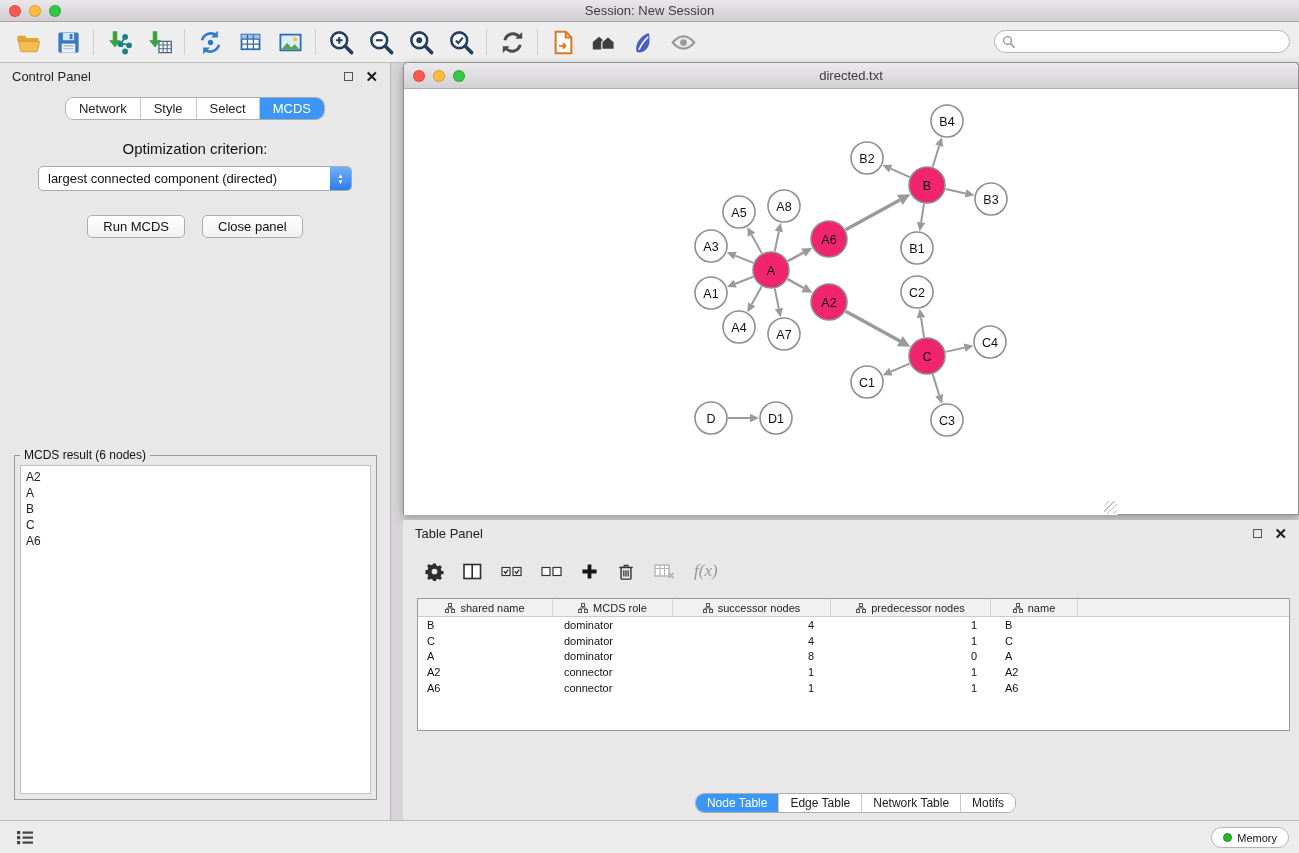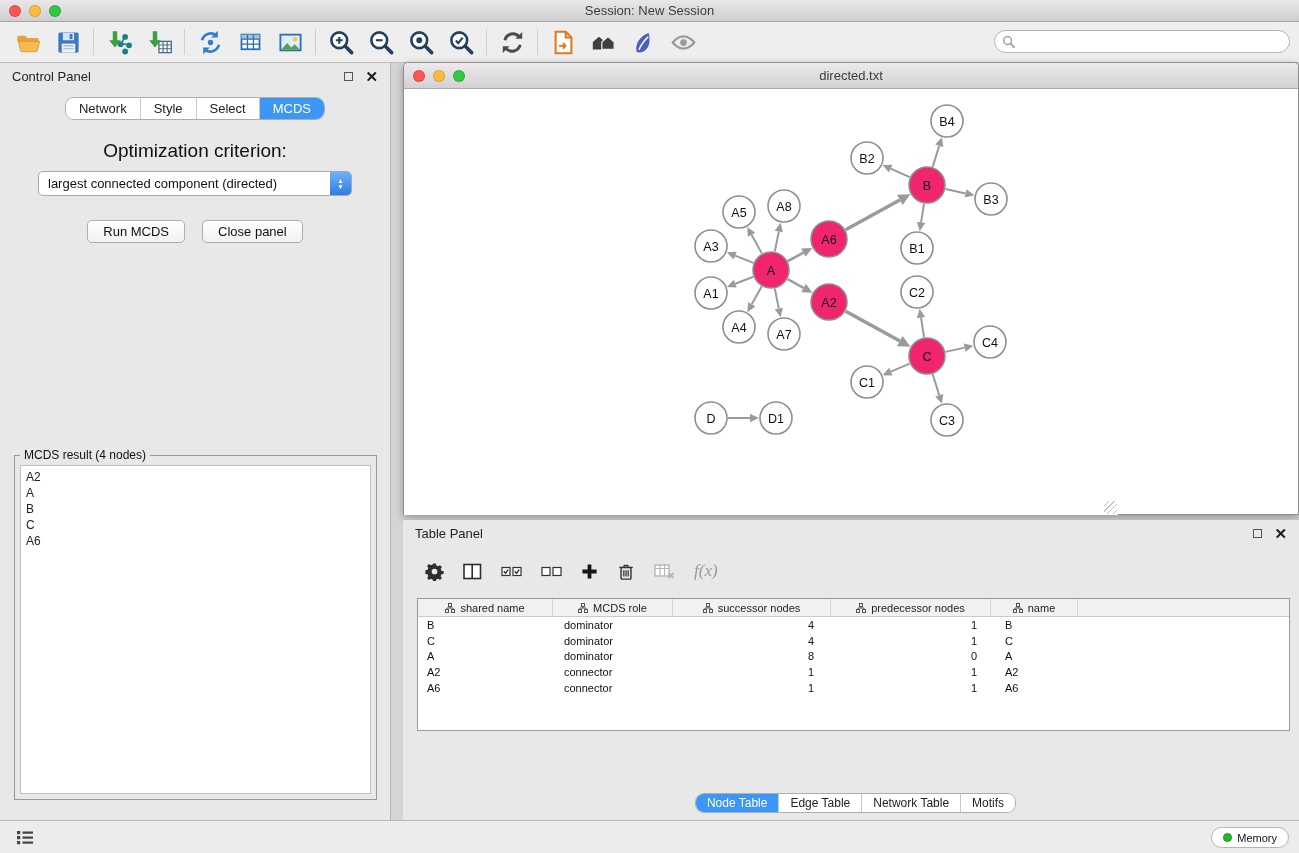--- a/index.html
+++ b/index.html
@@ -25,21 +25,21 @@
   .control-panel{position:absolute;left:0;top:63px;width:391px;height:757px;background:#e9e8e9;border-right:1px solid #b7b5b7}
   .panel-head{height:26px;display:flex;align-items:center;padding:0 12px;font-size:13px;color:#222}
   .panel-head .spacer{flex:1}
   .float-ico{width:9px;height:9px;border:1.5px solid #555;display:inline-block;margin-right:12px}
   .close-ico{font-size:15px;font-weight:bold;color:#1b1b1b;line-height:1}
   .seg{display:flex;border:1px solid #aeadae;border-radius:9px;overflow:hidden;background:#fff;width:max-content}
   .seg-item{padding:3px 13px;font-size:13px;border-left:1px solid #c9c9c9;background:#fff;color:#222;cursor:default;white-space:nowrap}
   .seg-item:first-child{border-left:none}
   .seg-item.active{background:#3b96f6;color:#fff}
   .cp-tabs-wrap{display:flex;justify-content:center;margin-top:8px}
-  .opt-label{text-align:center;font-size:19px;margin-top:20px;color:#111}
+  .opt-label{text-align:center;font-size:15px;margin-top:20px;color:#111}
   .dropdown{margin:9px auto 16px;width:314px;height:25px;background:#fff;border:1px solid #abaaab;border-radius:5px;position:relative;font-size:13px;display:flex;align-items:center;padding-left:9px;color:#111}
   .dd-cap{position:absolute;right:0;top:0;bottom:0;width:21px;border-radius:0 4px 4px 0;background:linear-gradient(#6fb1f9,#2f7ce8);display:flex;flex-direction:column;align-items:center;justify-content:center;color:#fff;font-size:6.5px;line-height:6px}
   .btn-row{display:flex;justify-content:center;gap:17px;margin-top:24px}
   .btn{height:23px;padding:0 15px;background:linear-gradient(#ffffff,#f2f1f2);border:1px solid #aeadae;border-radius:5px;font-size:13px;font-family:"Liberation Sans",sans-serif;color:#111}
   .resultbox{position:absolute;left:14px;top:392px;width:363px;height:345px;border:1px solid #999;background:#e9e8e9}
   .result-legend{position:absolute;top:-8px;left:5px;background:#e9e8e9;padding:0 4px;font-size:12px;color:#111}
   .result-list{position:absolute;left:5px;right:5px;top:9px;bottom:5px;background:#fff;border:1px solid #c2c1c2;overflow:auto;padding:3px 5px;font-size:12px;line-height:16px}
 
   
   .net-window{position:absolute;left:403px;top:62px;width:896px;height:453px;background:#fff;border:1px solid #8f8d8f;border-radius:5px 5px 0 0;box-shadow:0 3px 10px rgba(0,0,0,.3)}
@@ -234,21 +234,21 @@
     <span class="dd-cap">
         <span>▲</span>
         <span>▼</span>
       </span>
   </div>
   <div class="btn-row">
     <button class="btn">Run MCDS</button>
     <button class="btn">Close panel</button>
   </div>
   <div class="resultbox">
-    <div class="result-legend">MCDS result (4 nodes)</div>
+    <div class="result-legend">MCDS result (6 nodes)</div>
     <div class="result-list">
         <div>A2</div>
         <div>A</div>
         <div>B</div>
         <div>C</div>
         <div>A6</div>
       </div>
   </div>
 </div>
 

